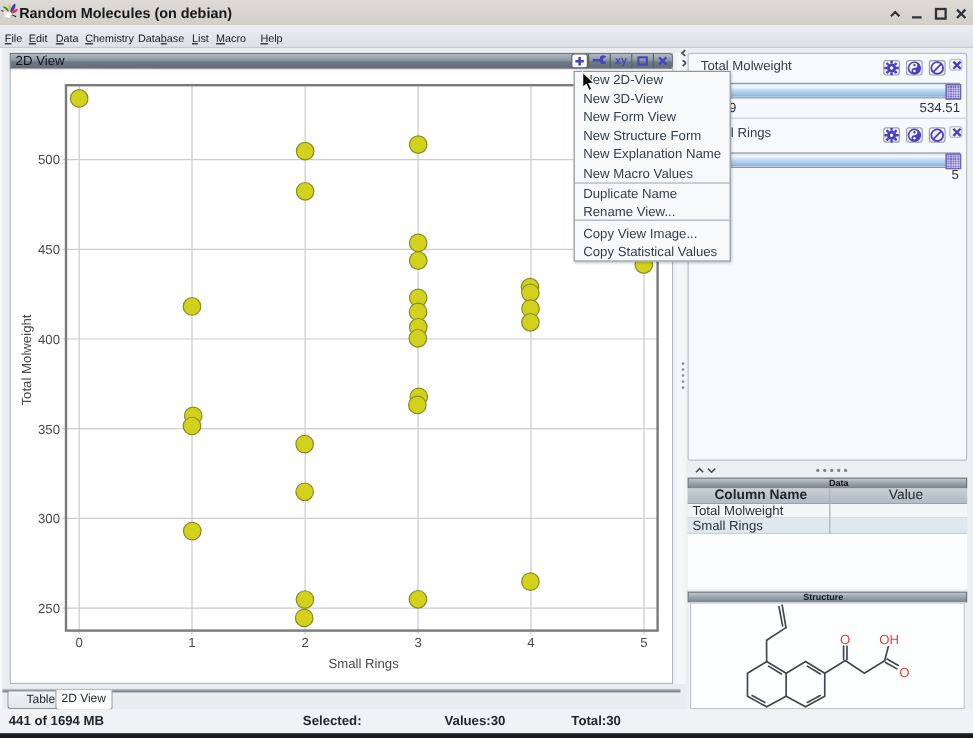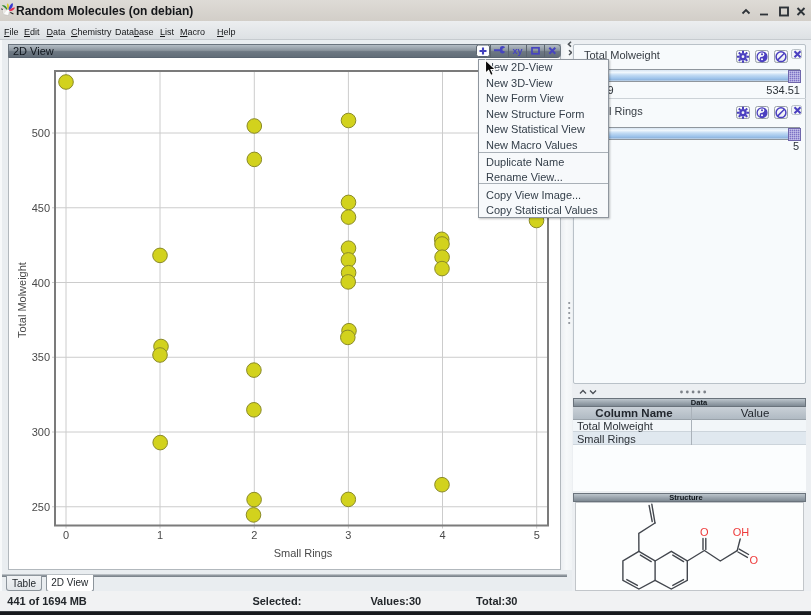--- a/index.html
+++ b/index.html
@@ -287,36 +287,36 @@
     <path d="M163,50 L172.4,55.4 M164.2,47.1 L173.6,52.5"></path>
   </g>
   <g font-size="11" fill="#ee3a3a" font-family="Liberation Sans,sans-serif" text-anchor="middle">
     <text x="129.3" y="34.3">O</text>
     <text x="166" y="34.3">OH</text>
     <text x="178.7" y="61.8">O</text>
   </g>
 </svg>
 
 <div class="abs" style="left:2px;top:574px;width:564.5px;height:2.6px;background:linear-gradient(#cdd2d6,#838b93 60%,#79828a);"></div>
-<div class="tab" style="left:6px;top:576px;width:36px;height:14.5px;line-height:15px;background:linear-gradient(#f1f3f5,#e2e6e9);">Table</div>
+<div class="tab" style="left:6px;top:576px;width:56px;height:14.5px;line-height:15px;background:linear-gradient(#f1f3f5,#e2e6e9);">Table</div>
 <div class="tab" style="left:45.5px;top:575px;width:48.5px;height:16.5px;line-height:16px;background:#fff;">2D View</div>
 
 <div class="abs" id="statusbar"></div>
 <div class="stxt" style="left:7.3px">441 of 1694 MB</div>
 <div class="stxt" style="left:252.4px">Selected:</div>
 <div class="stxt" style="left:370.4px">Values:30</div>
 <div class="stxt" style="left:476.1px">Total:30</div>
 <div class="abs" id="blackbar"></div>
 
 <div class="abs" id="popup"></div>
 <div class="pi" style="top:59px">New 2D-View</div>
 <div class="pi" style="top:74.5px">New 3D-View</div>
 <div class="pi" style="top:90px">New Form View</div>
 <div class="pi" style="top:105.5px">New Structure Form</div>
-<div class="pi" style="top:121.2px">New Statistical View</div>
+<div class="pi" style="top:121.2px">New Explanation Name</div>
 <div class="pi" style="top:136.8px">New Macro Values</div>
 <div class="psep" style="left:478.5px;top:151.8px"></div>
 <div class="pi" style="top:153.5px">Duplicate Name</div>
 <div class="pi" style="top:169.3px">Rename View...</div>
 <div class="psep" style="left:478.5px;top:183px"></div>
 <div class="pi" style="top:187px">Copy View Image...</div>
 <div class="pi" style="top:202px">Copy Statistical Values</div>
 
 <svg class="abs" style="left:484px;top:58.5px" width="14" height="20" viewBox="0 0 14 20">
   <path d="M1.5,1 L1.5,14.2 L4.6,11.4 L6.8,16.4 L9.2,15.3 L7,10.6 L11.3,10.4 Z" fill="#0a0a0a" stroke="#fdfdfd" stroke-width="1.1"></path>

